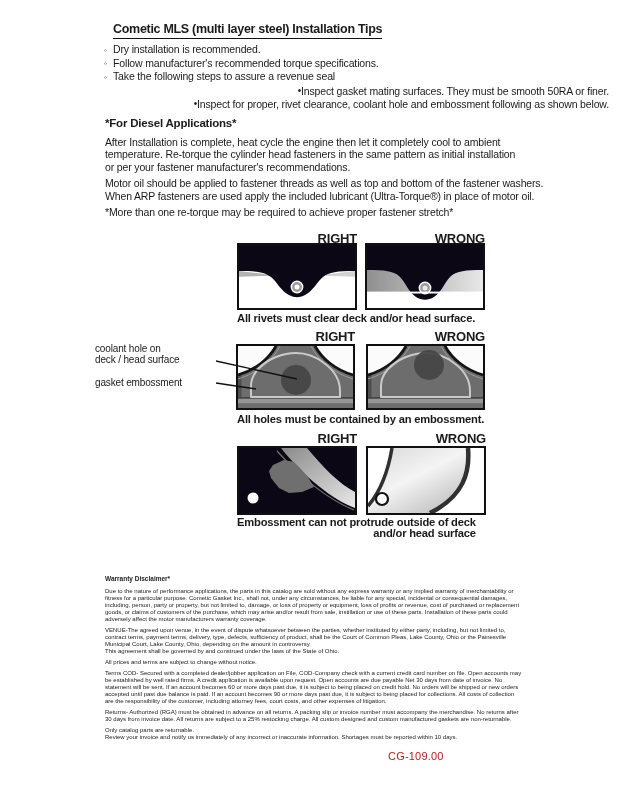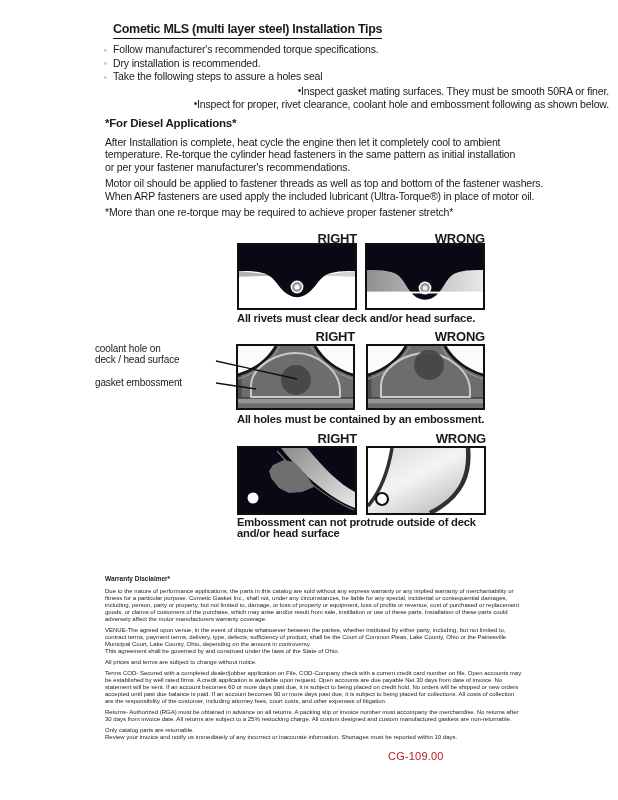--- a/index.html
+++ b/index.html
@@ -16,39 +16,39 @@
   .tip{white-space:nowrap;}
   .tip .marker{display:inline-block;width:9px;font-size:8px;vertical-align:0.5px;}
   .tip.sub{padding-left:17px;text-align:right;}
   .tip.sub .marker{font-size:10px;width:8px;}
   .diesel{left:105px;top:117px;width:505px;font-size:10.5px;line-height:12.5px;letter-spacing:-0.15px;}
   .diesel h2{font-size:11.5px;font-weight:bold;margin:0 0 6px 0;letter-spacing:-0.2px;}
   .diesel p{margin:0 0 4px 0;white-space:pre-line;}
   .dw-label{width:120px;text-align:right;font-size:13px;font-weight:bold;letter-spacing:-0.2px;}
   .panel{border:2px solid #101010;box-sizing:border-box;background:#fff;}
   .panel svg{display:block;width:100%;height:100%;}
-  .caption{font-size:11.2px;font-weight:bold;letter-spacing:-0.2px;line-height:10.8px;white-space:pre-line;}
+  .caption{font-size:11.2px;font-weight:bold;letter-spacing:-0.2px;line-height:10.8px;white-space:pre-line;text-align:right;}
   .ann{width:120px;text-align:left;font-size:10px;line-height:11px;letter-spacing:-0.15px;white-space:pre-line;}
   .ann-lines{pointer-events:none;}
   .legal{left:105px;top:575px;width:505px;font-size:6px;line-height:7px;color:#222;}
   .legal h3{font-size:6.5px;font-weight:bold;margin:0 0 6px 0;}
   .legal p{margin:0 0 4px 0;white-space:pre-line;}
   .footer-code{left:388px;top:750px;font-size:11px;color:#b91c1c;letter-spacing:0.2px;}
 </style>
 </head>
 <body>
 
 <div class="page">
 
   <div class="abs title">Cometic MLS (multi layer steel) Installation Tips</div>
 
   <div class="abs tips">
+    <div class="tip"><span class="marker">◦</span><span>Dry installation is recommended.</span></div>
     <div class="tip"><span class="marker">◦</span><span>Follow manufacturer's recommended torque specifications.</span></div>
-    <div class="tip"><span class="marker">◦</span><span>Dry installation is recommended.</span></div>
-    <div class="tip"><span class="marker">◦</span><span>Take the following steps to assure a holes seal</span></div>
+    <div class="tip"><span class="marker">◦</span><span>Take the following steps to assure a revenue seal</span></div>
     <div class="tip sub"><span class="marker">•</span><span>Inspect gasket mating surfaces.  They must be smooth 50RA or finer.</span></div>
     <div class="tip sub"><span class="marker">•</span><span>Inspect for proper, rivet clearance, coolant hole and embossment following as shown below.</span></div>
   </div>
 
   <div class="abs diesel">
     <h2>*For Diesel Applications*</h2>
     <p>After Installation is complete, heat cycle the engine then let it completely cool to ambient
 temperature. Re-torque the cylinder head fasteners in the same pattern as initial installation
 or per your fastener manufacturer's recommendations.</p>
     <p>Motor oil should be applied to fastener threads as well as top and bottom of the fastener washers.

